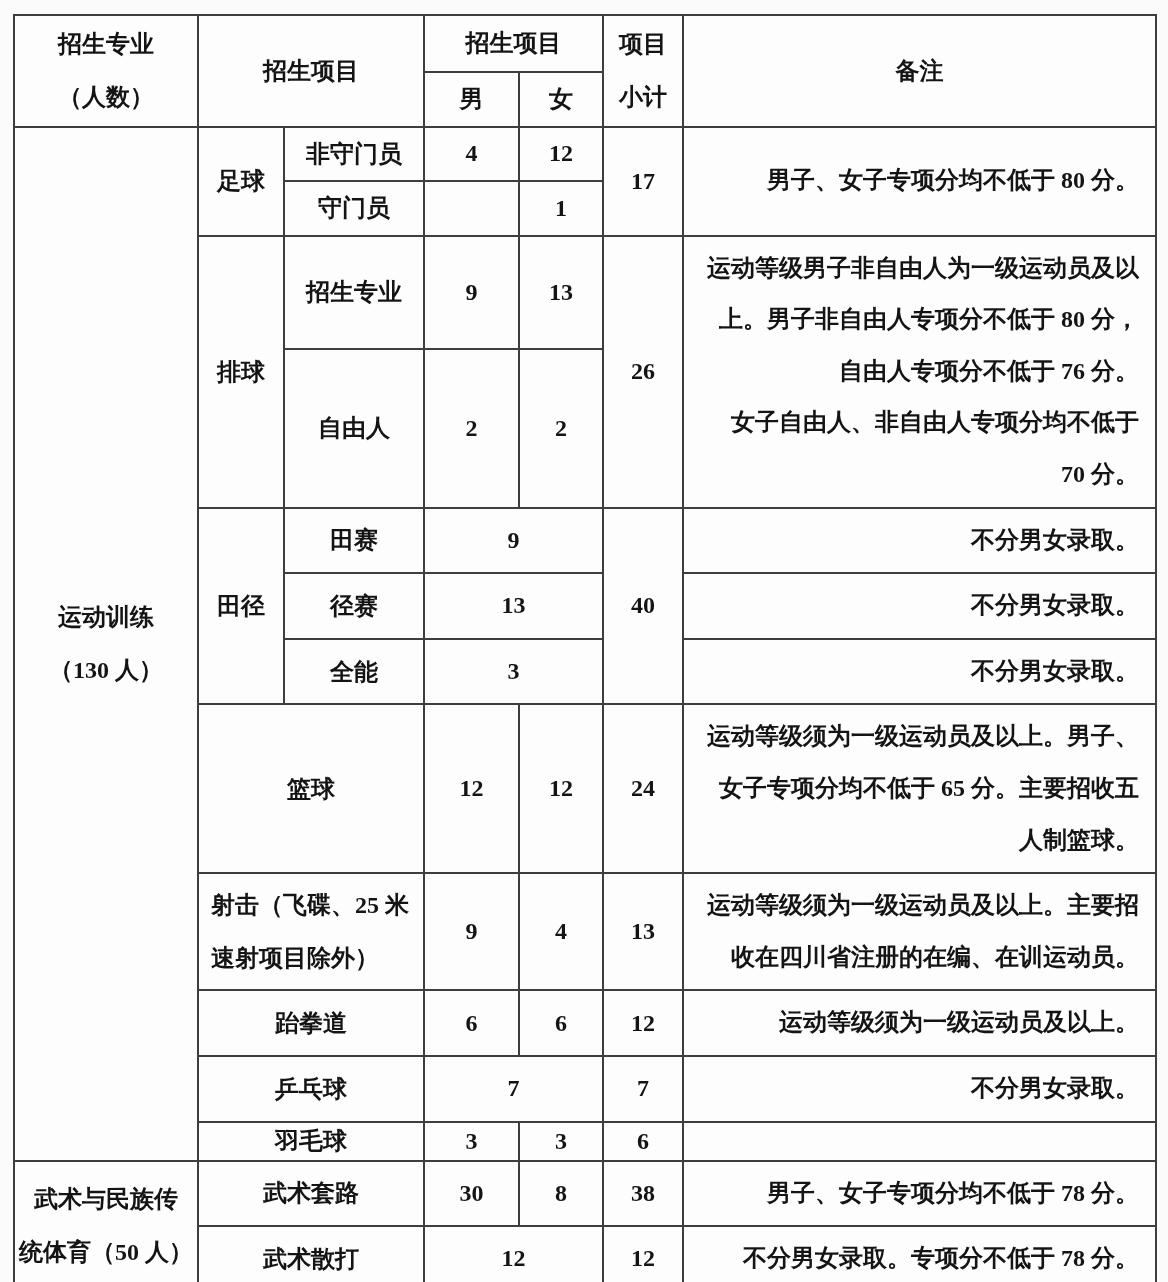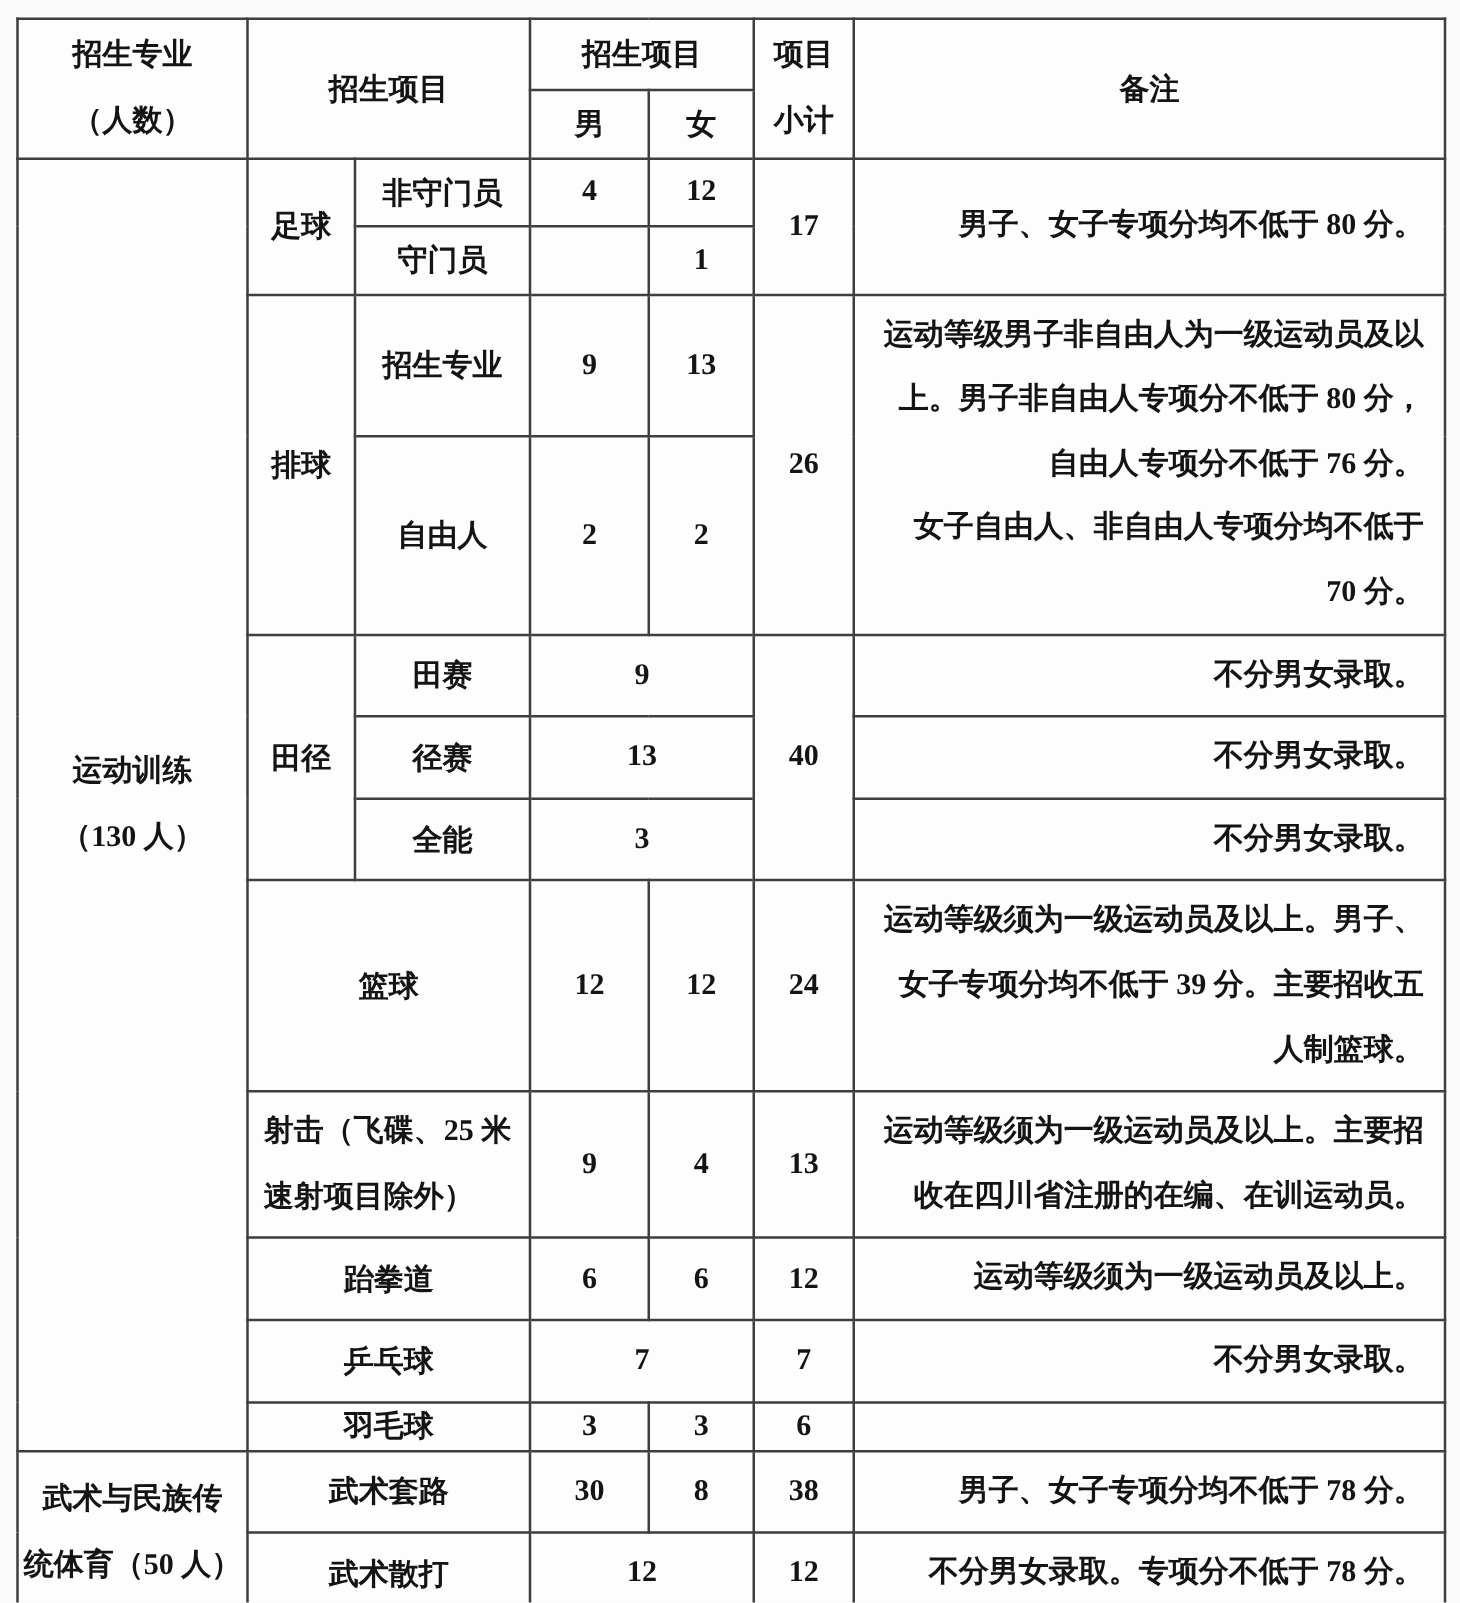--- a/index.html
+++ b/index.html
@@ -122,21 +122,21 @@
       <tr style="height:54px">
         <td>全能</td>
         <td colspan="2">3</td>
         <td class="remark">不分男女录取。</td>
       </tr>
       <tr style="height:162px">
         <td colspan="2">篮球</td>
         <td>12</td>
         <td>12</td>
         <td>24</td>
-        <td class="remark">运动等级须为一级运动员及以上。男子、女子专项分均不低于 39 分。主要招收五人制篮球。</td>
+        <td class="remark">运动等级须为一级运动员及以上。男子、女子专项分均不低于 65 分。主要招收五人制篮球。</td>
       </tr>
       <tr style="height:104px">
         <td colspan="2" class="item-left">射击（飞碟、25 米速射项目除外）</td>
         <td>9</td>
         <td>4</td>
         <td>13</td>
         <td class="remark">运动等级须为一级运动员及以上。主要招收在四川省注册的在编、在训运动员。</td>
       </tr>
       <tr style="height:54px">
         <td colspan="2">跆拳道</td>

